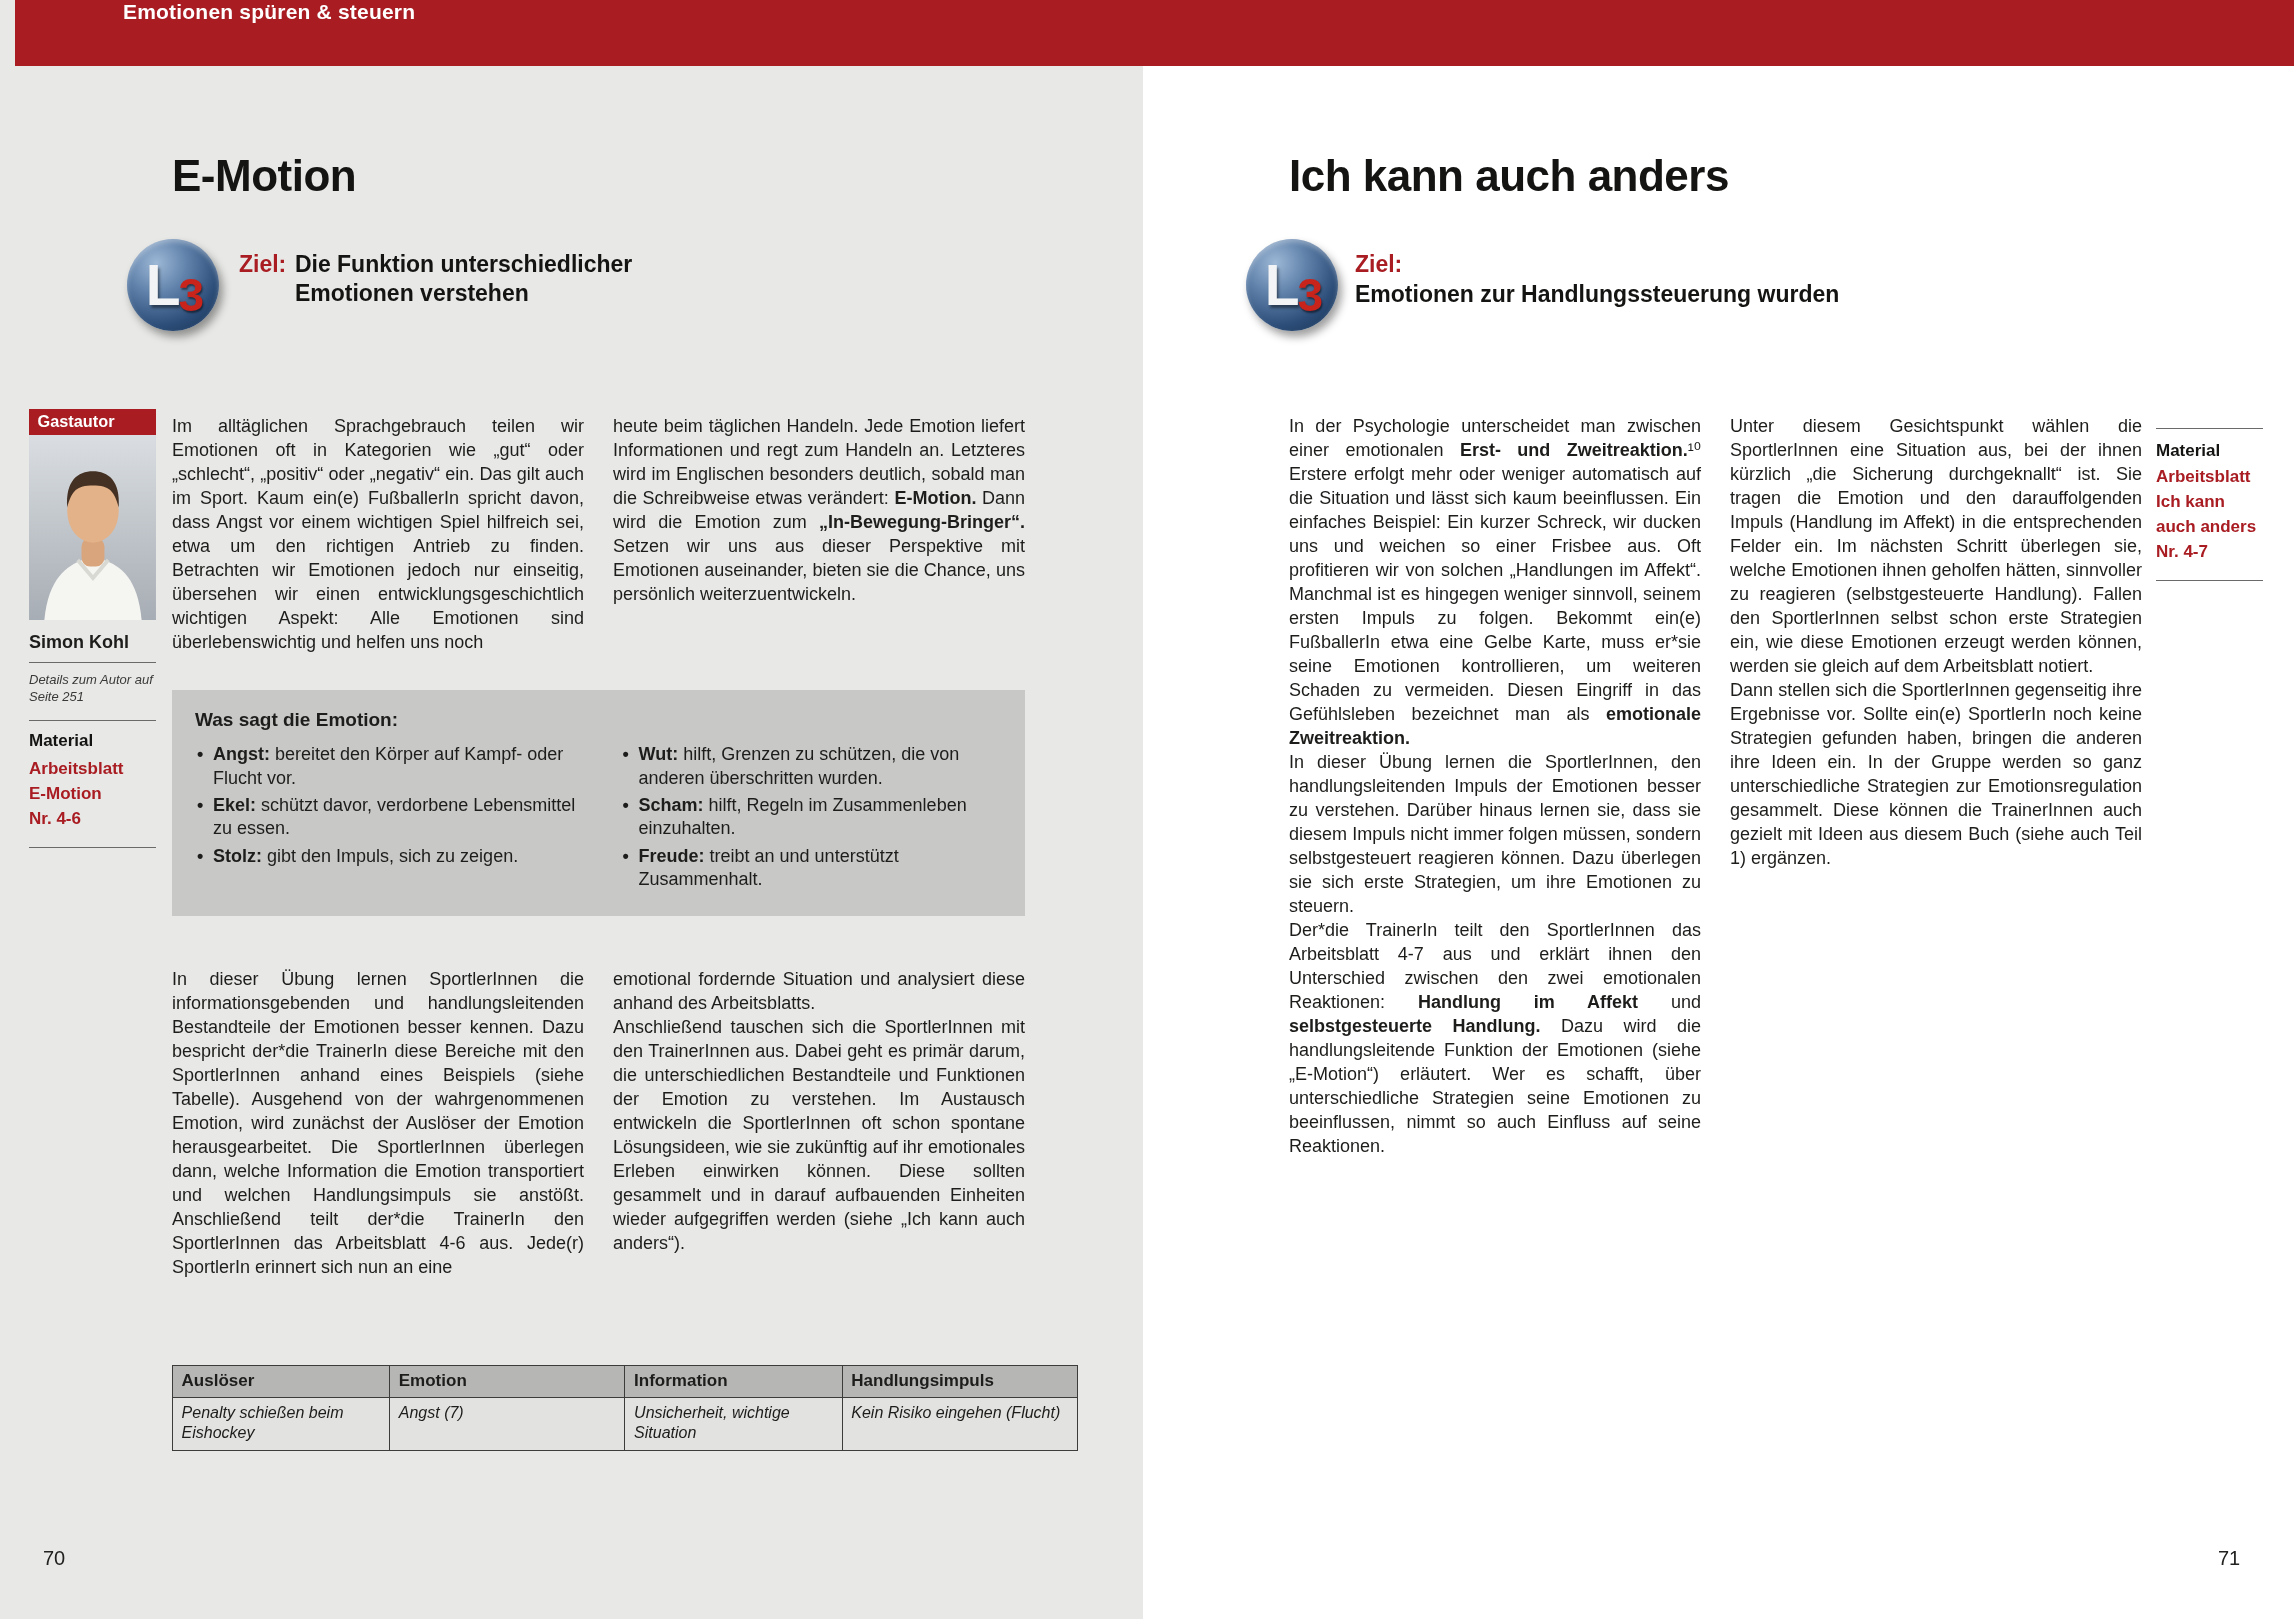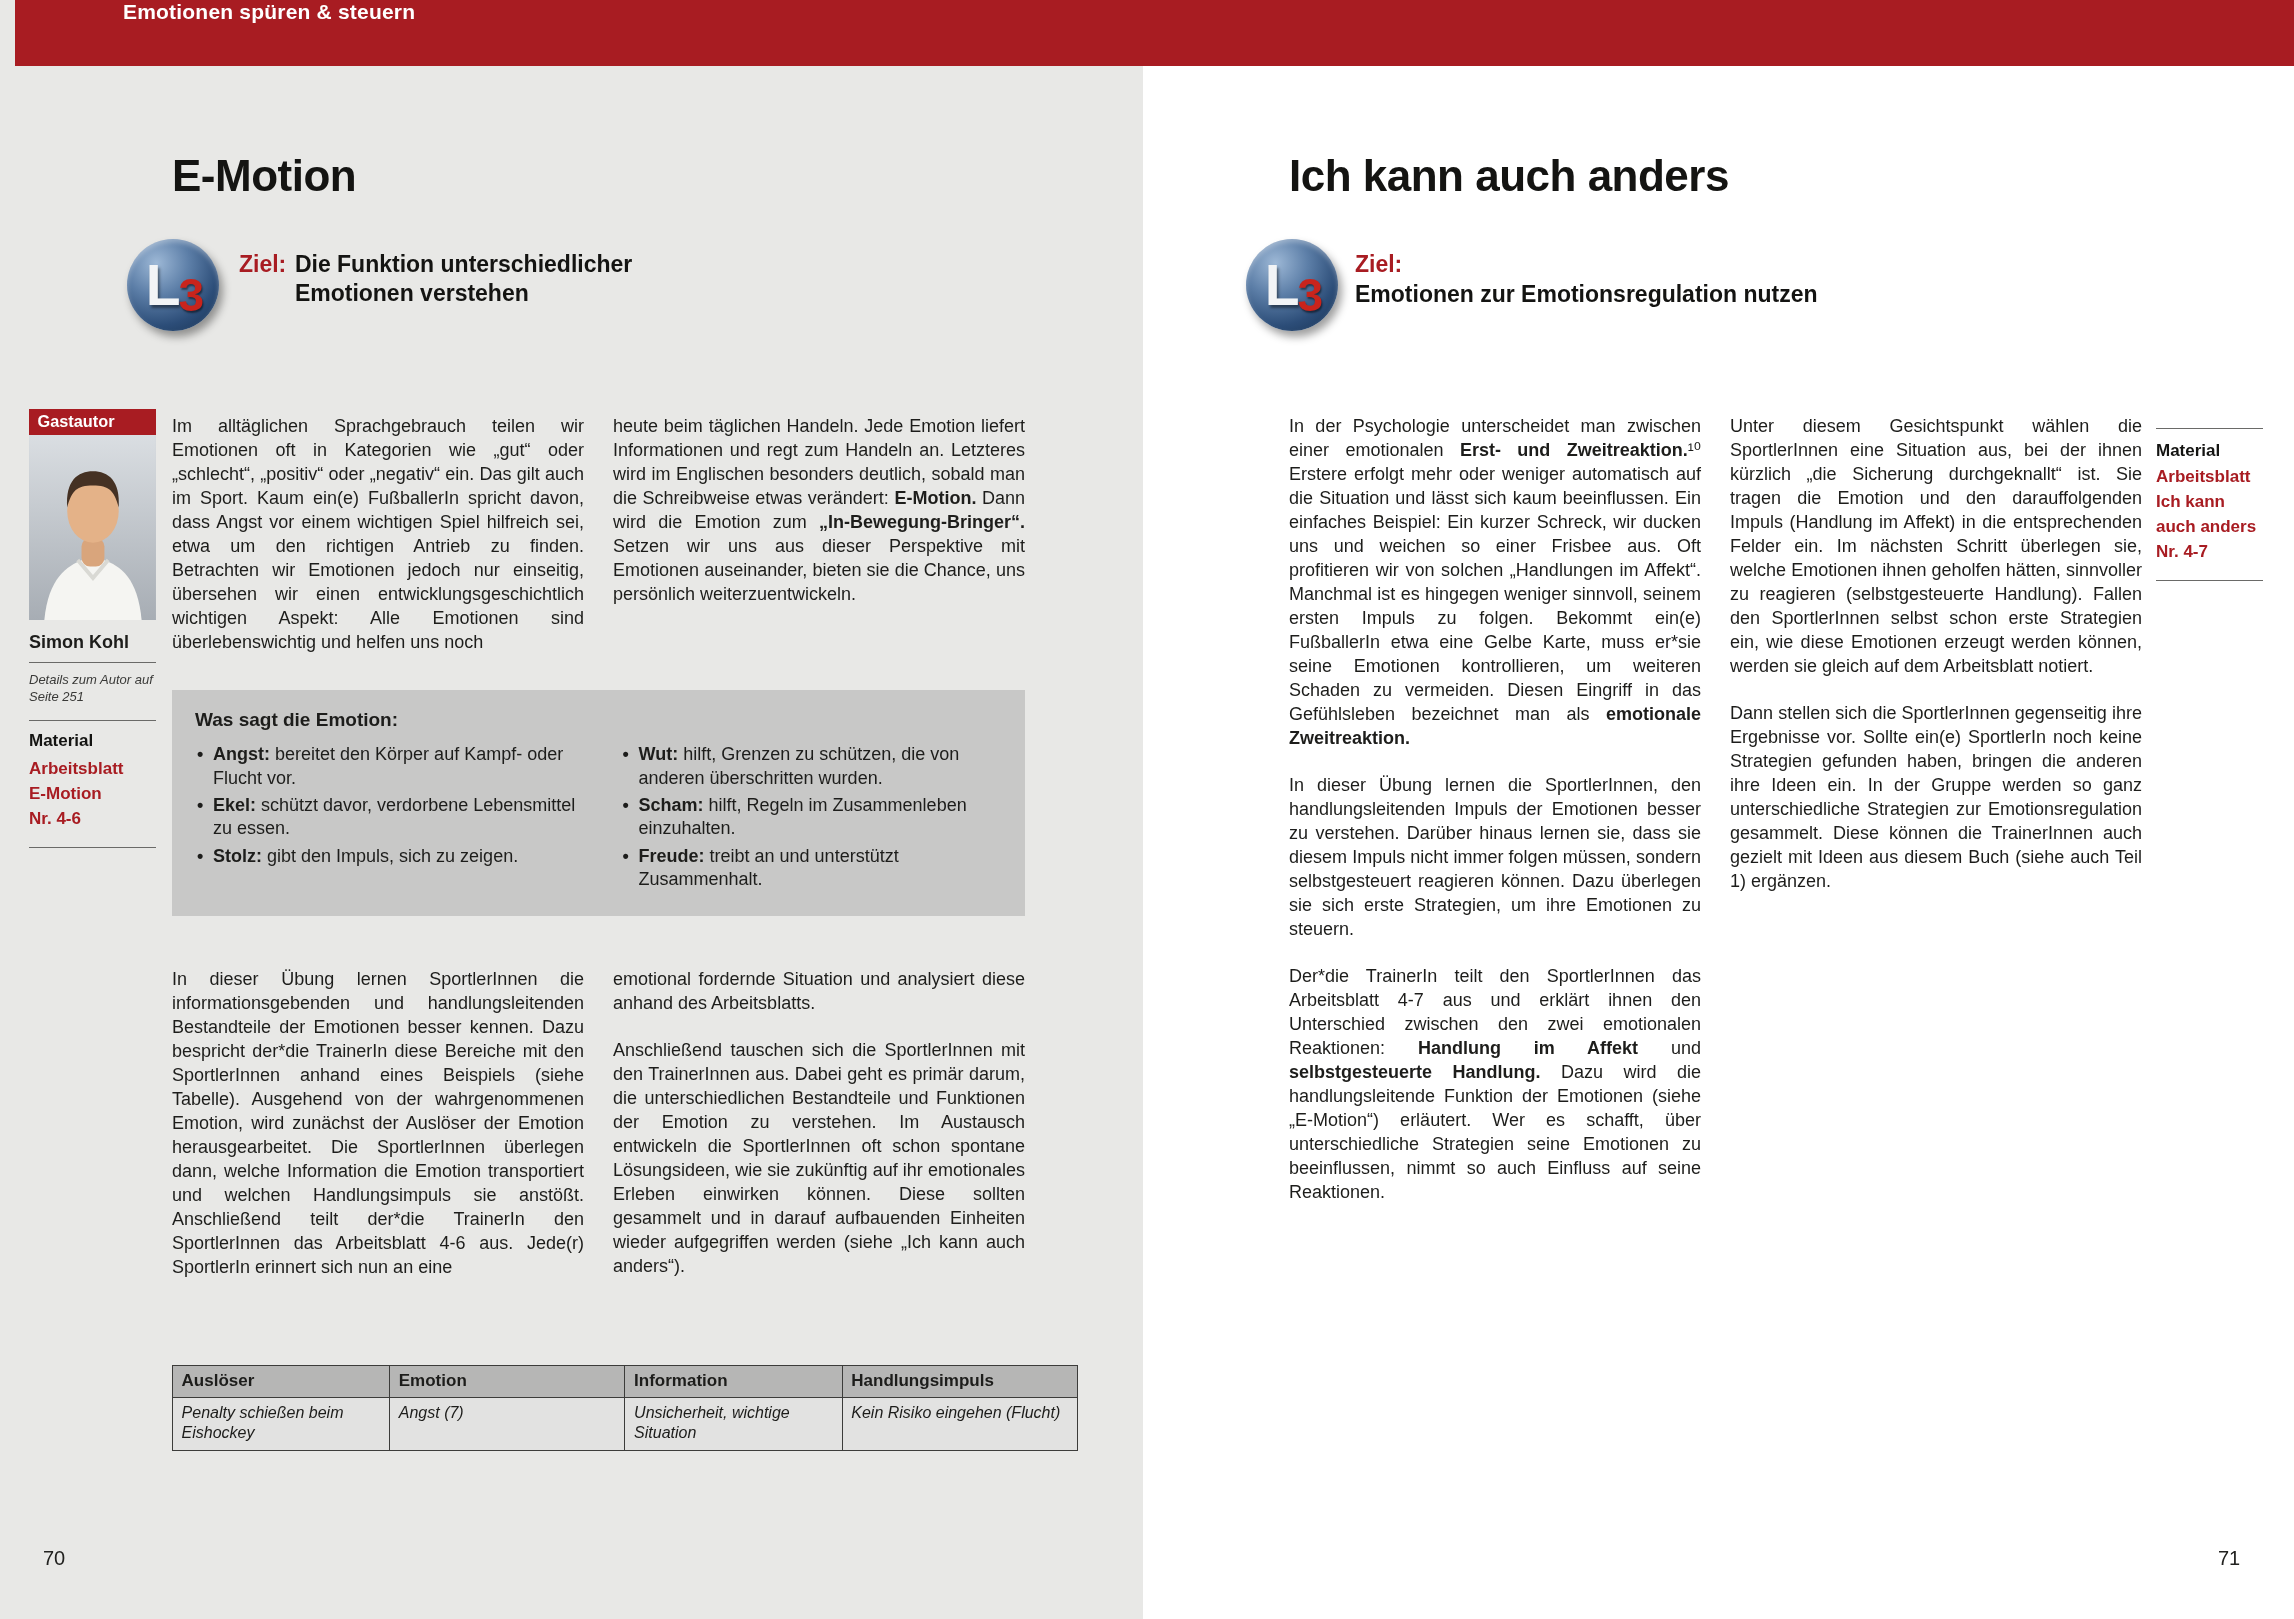--- a/index.html
+++ b/index.html
@@ -48,21 +48,21 @@
   .author-note{font-style:italic;font-size:13px;line-height:16.3px;margin-top:9.6px;color:#3a3a38;}
   .sidebar-rule{border-top:1px solid #6a6a68;margin-top:15.3px;}
   .material-block{padding-top:9.6px;}
   .material-label{font-weight:bold;font-size:17px;color:#141412;margin-bottom:5.7px;}
   .material-red{font-weight:bold;font-size:17px;line-height:25px;color:var(--accent);}
 
   
   .cols{position:absolute;display:flex;gap:29px;width:853px;}
   .col{flex:0 0 412px;width:412px;}
   .cols p{font-size:18px;line-height:24px;text-align:justify;color:var(--text);}
-  .mt{margin-top:23px;}
+  .mt{}
   .lp-intro{left:172px;top:414px;}
   .lp-body{left:172px;top:967px;}
   .rp-body{left:1289px;top:414px;}
 
   
   .emotion-box{position:absolute;left:172px;top:690px;width:853px;background:var(--box-bg);padding:19px 23px 21px 23px;}
   .ebox-title{font-weight:bold;font-size:19px;margin-bottom:12.4px;}
   .ebox-cols{display:flex;gap:44px;}
   .ebox-col{flex:1 1 0;}
   .ebox-item{position:relative;padding-left:18px;font-size:18px;line-height:23.4px;margin-bottom:3.8px;}
@@ -214,21 +214,21 @@
 
   <h1 class="page-title rp-title">Ich kann auch anders</h1>
 
   <div class="l3-logo rp-logo">
     <span class="l3-l">L</span>
     <span class="l3-num">3</span>
   </div>
 
   <div class="goal rp-goal">
     <span class="goal-label">Ziel:</span>
-    <span class="goal-text2">Emotionen zur Emotionsregulation nutzen</span>
+    <span class="goal-text2">Emotionen zur Handlungssteuerung wurden</span>
   </div>
 
   <section class="cols rp-body">
     <div class="col">
       <p>In der Psychologie unterscheidet man zwischen einer emotionalen <b>Erst- und Zweitreaktion.</b>¹⁰ Erstere erfolgt mehr oder weniger automatisch auf die Situation und lässt sich kaum beeinflussen. Ein einfaches Beispiel: Ein kurzer Schreck, wir ducken uns und weichen so einer Frisbee aus. Oft profitieren wir von solchen „Handlungen im Affekt“. Manchmal ist es hingegen weniger sinnvoll, seinem ersten Impuls zu folgen. Bekommt ein(e) FußballerIn etwa eine Gelbe Karte, muss er*sie seine Emotionen kontrollieren, um weiteren Schaden zu vermeiden. Diesen Eingriff in das Gefühlsleben bezeichnet man als <b>emotionale Zweitreaktion.</b></p>
       <p class="mt">In dieser Übung lernen die SportlerInnen, den handlungsleitenden Impuls der Emotionen besser zu verstehen. Darüber hinaus lernen sie, dass sie diesem Impuls nicht immer folgen müssen, sondern selbstgesteuert reagieren können. Dazu überlegen sie sich erste Strategien, um ihre Emotionen zu steuern.</p>
       <p class="mt">Der*die TrainerIn teilt den SportlerInnen das Arbeitsblatt 4-7 aus und erklärt ihnen den Unterschied zwischen den zwei emotionalen Reaktionen: <b>Handlung im Affekt</b> und <b>selbstgesteuerte Handlung.</b> Dazu wird die handlungsleitende Funktion der Emotionen (siehe „E-Motion“) erläutert. Wer es schafft, über unterschiedliche Strategien seine Emotionen zu beeinflussen, nimmt so auch Einfluss auf seine Reaktionen.</p>
     </div>
     <div class="col">
       <p>Unter diesem Gesichtspunkt wählen die SportlerInnen eine Situation aus, bei der ihnen kürzlich „die Sicherung durchgeknallt“ ist. Sie tragen die Emotion und den darauffolgenden Impuls (Handlung im Affekt) in die entsprechenden Felder ein. Im nächsten Schritt überlegen sie, welche Emotionen ihnen geholfen hätten, sinnvoller zu reagieren (selbstgesteuerte Handlung). Fallen den SportlerInnen selbst schon erste Strategien ein, wie diese Emotionen erzeugt werden können, werden sie gleich auf dem Arbeitsblatt notiert.</p>

